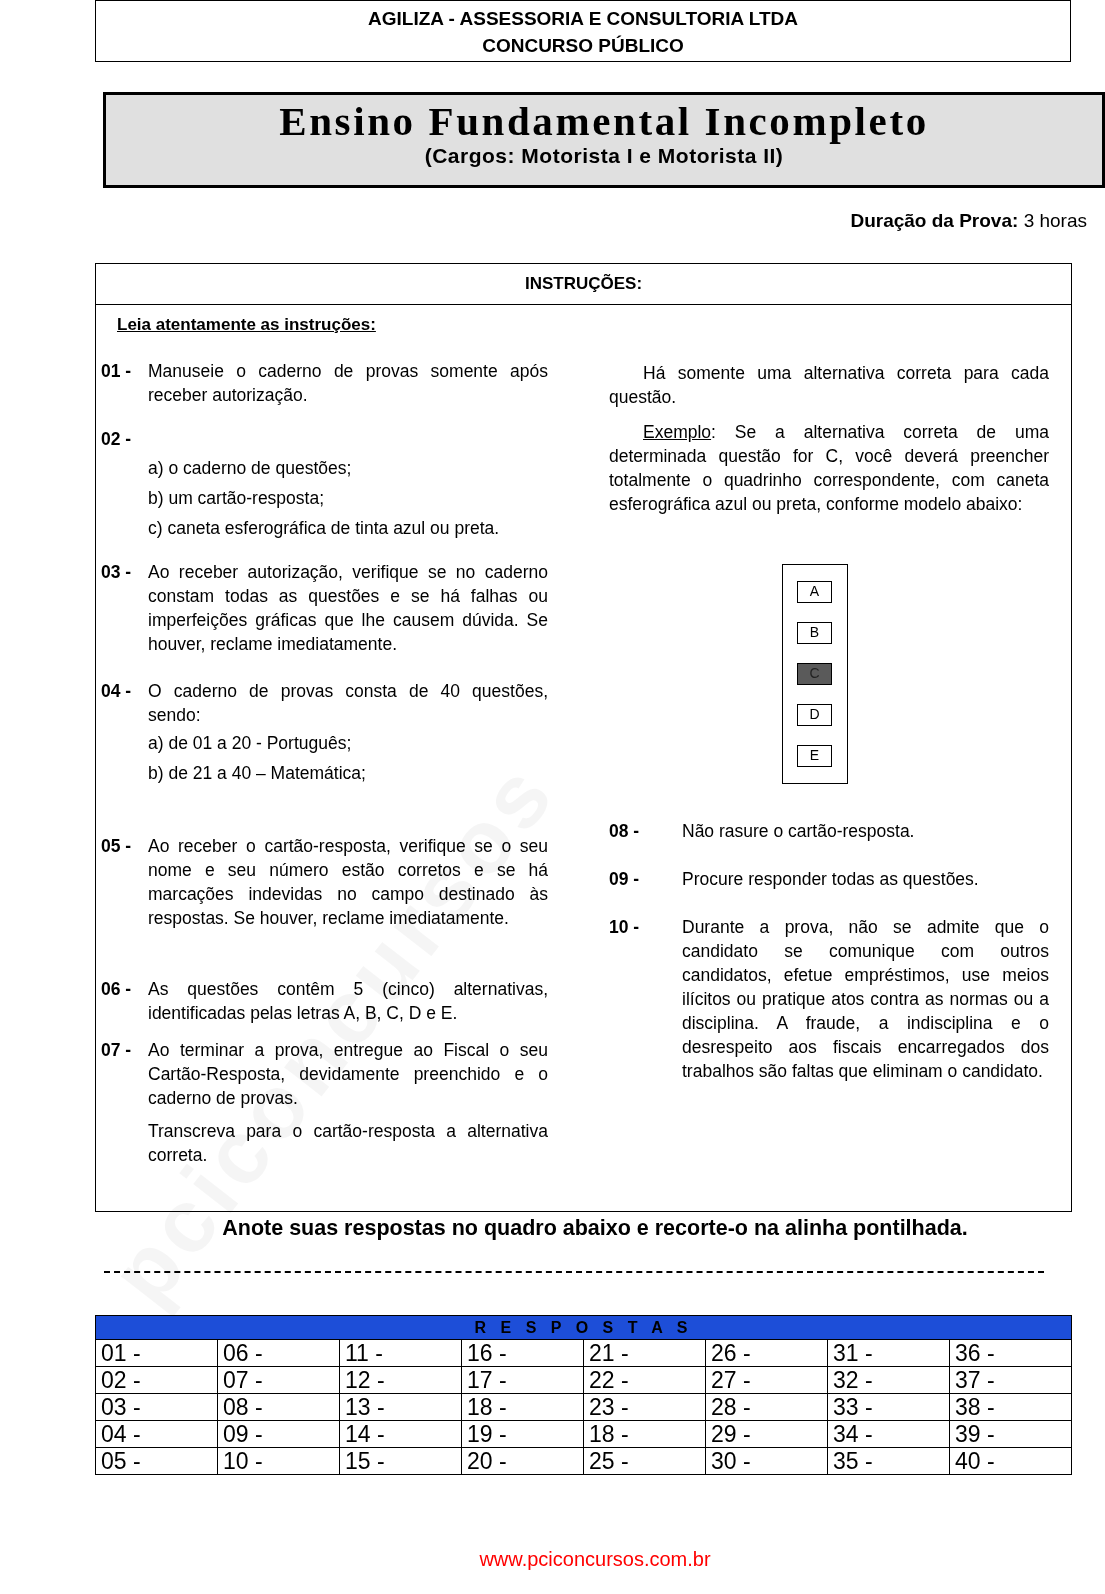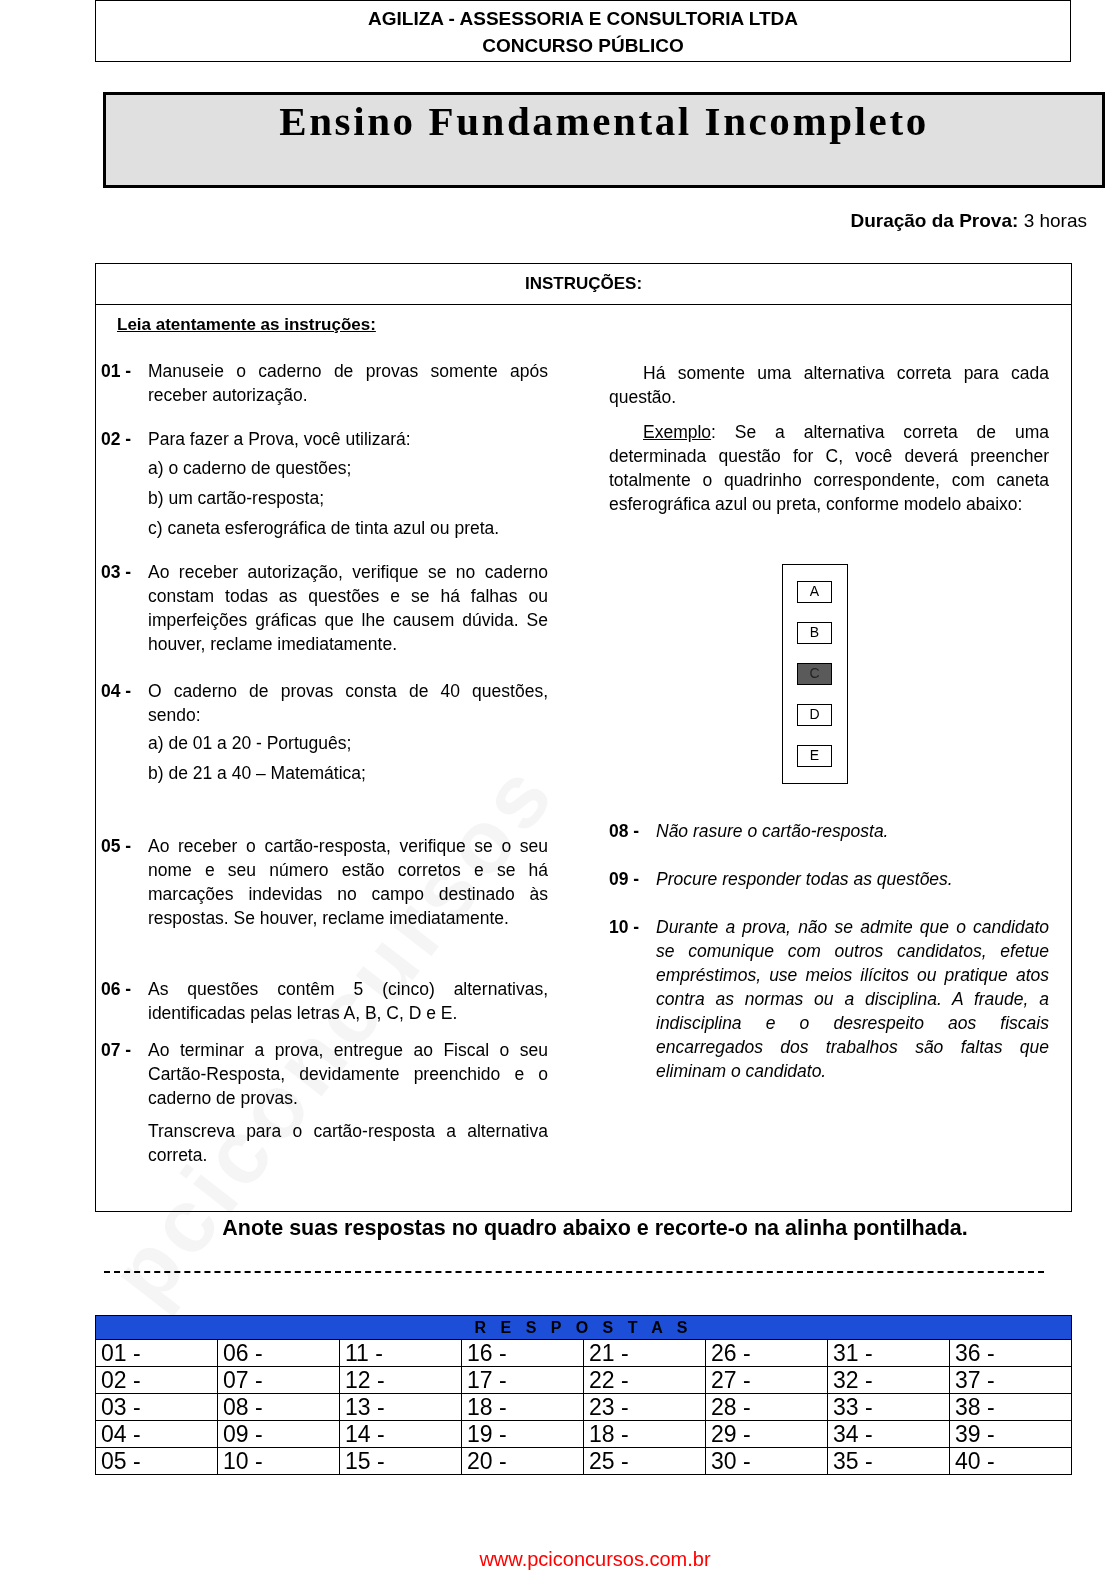--- a/index.html
+++ b/index.html
@@ -46,21 +46,21 @@
   }
 
   .item { position: absolute; font-size: 17.5px; line-height: 24px; text-align: justify; }
   .item .num { position: absolute; left: 0; top: 0; font-weight: bold; }
   .item .txt { display: block; }
   .sub { position: absolute; font-size: 17.5px; line-height: 24px; }
 
   .col-l { left: 5px; width: 447px; }
   .col-l .txt { margin-left: 47px; }
   .col-r { left: 513px; width: 440px; }
-  .col-r .txt { margin-left: 47px; font-style: italic; }
+  .col-r .txt { margin-left: 73px; }
 
   .para { position: absolute; font-size: 17.5px; line-height: 24px; text-align: justify; }
   .indent { text-indent: 34px; }
   .u { text-decoration: underline; }
 
   
   #model {
     left: 686px; top: 300px; width: 66px; height: 220px;
     border: 1.5px solid #000; box-sizing: border-box;
   }
@@ -102,39 +102,39 @@
 
 <div id="watermark" class="abs">pciconcursos</div>
 
 <div id="hdr" class="abs">
   <div>AGILIZA - ASSESSORIA E CONSULTORIA LTDA</div>
   <div>CONCURSO PÚBLICO</div>
 </div>
 
 <div id="title-box" class="abs">
   <div id="title-main">Ensino Fundamental Incompleto</div>
+  <div id="title-sub">(Cargos: Motorista I e Motorista II)</div>
 </div>
 
 <div id="duration" class="abs">
   <b>Duração da Prova:</b>
   <span>3 horas</span>
 </div>
 
 <div id="instr" class="abs">
   <div id="instr-head">INSTRUÇÕES:</div>
   <div id="lead" class="abs">Leia atentamente as instruções:</div>
 
   <div class="item col-l" style="top:95px">
     <span class="num">01 -</span>
     <span class="txt">Manuseie o caderno de provas somente após receber autorização.</span>
   </div>
 
   <div class="item col-l" style="top:163px">
     <span class="num">02 -</span>
-    <span class="txt">Para fazer a Prova, você utilizará:</span>
   </div>
   <div class="sub" style="left:52px; top:192px">a)  o caderno de questões;</div>
   <div class="sub" style="left:52px; top:222px">b)  um cartão-resposta;</div>
   <div class="sub" style="left:52px; top:252px">c)  caneta esferográfica de tinta azul ou preta.</div>
 
   <div class="item col-l" style="top:296px">
     <span class="num">03 -</span>
     <span class="txt">Ao receber autorização, verifique se no caderno constam todas as questões e se há falhas ou imperfeições gráficas que lhe causem dúvida. Se houver, reclame imediatamente.</span>
   </div>
 

